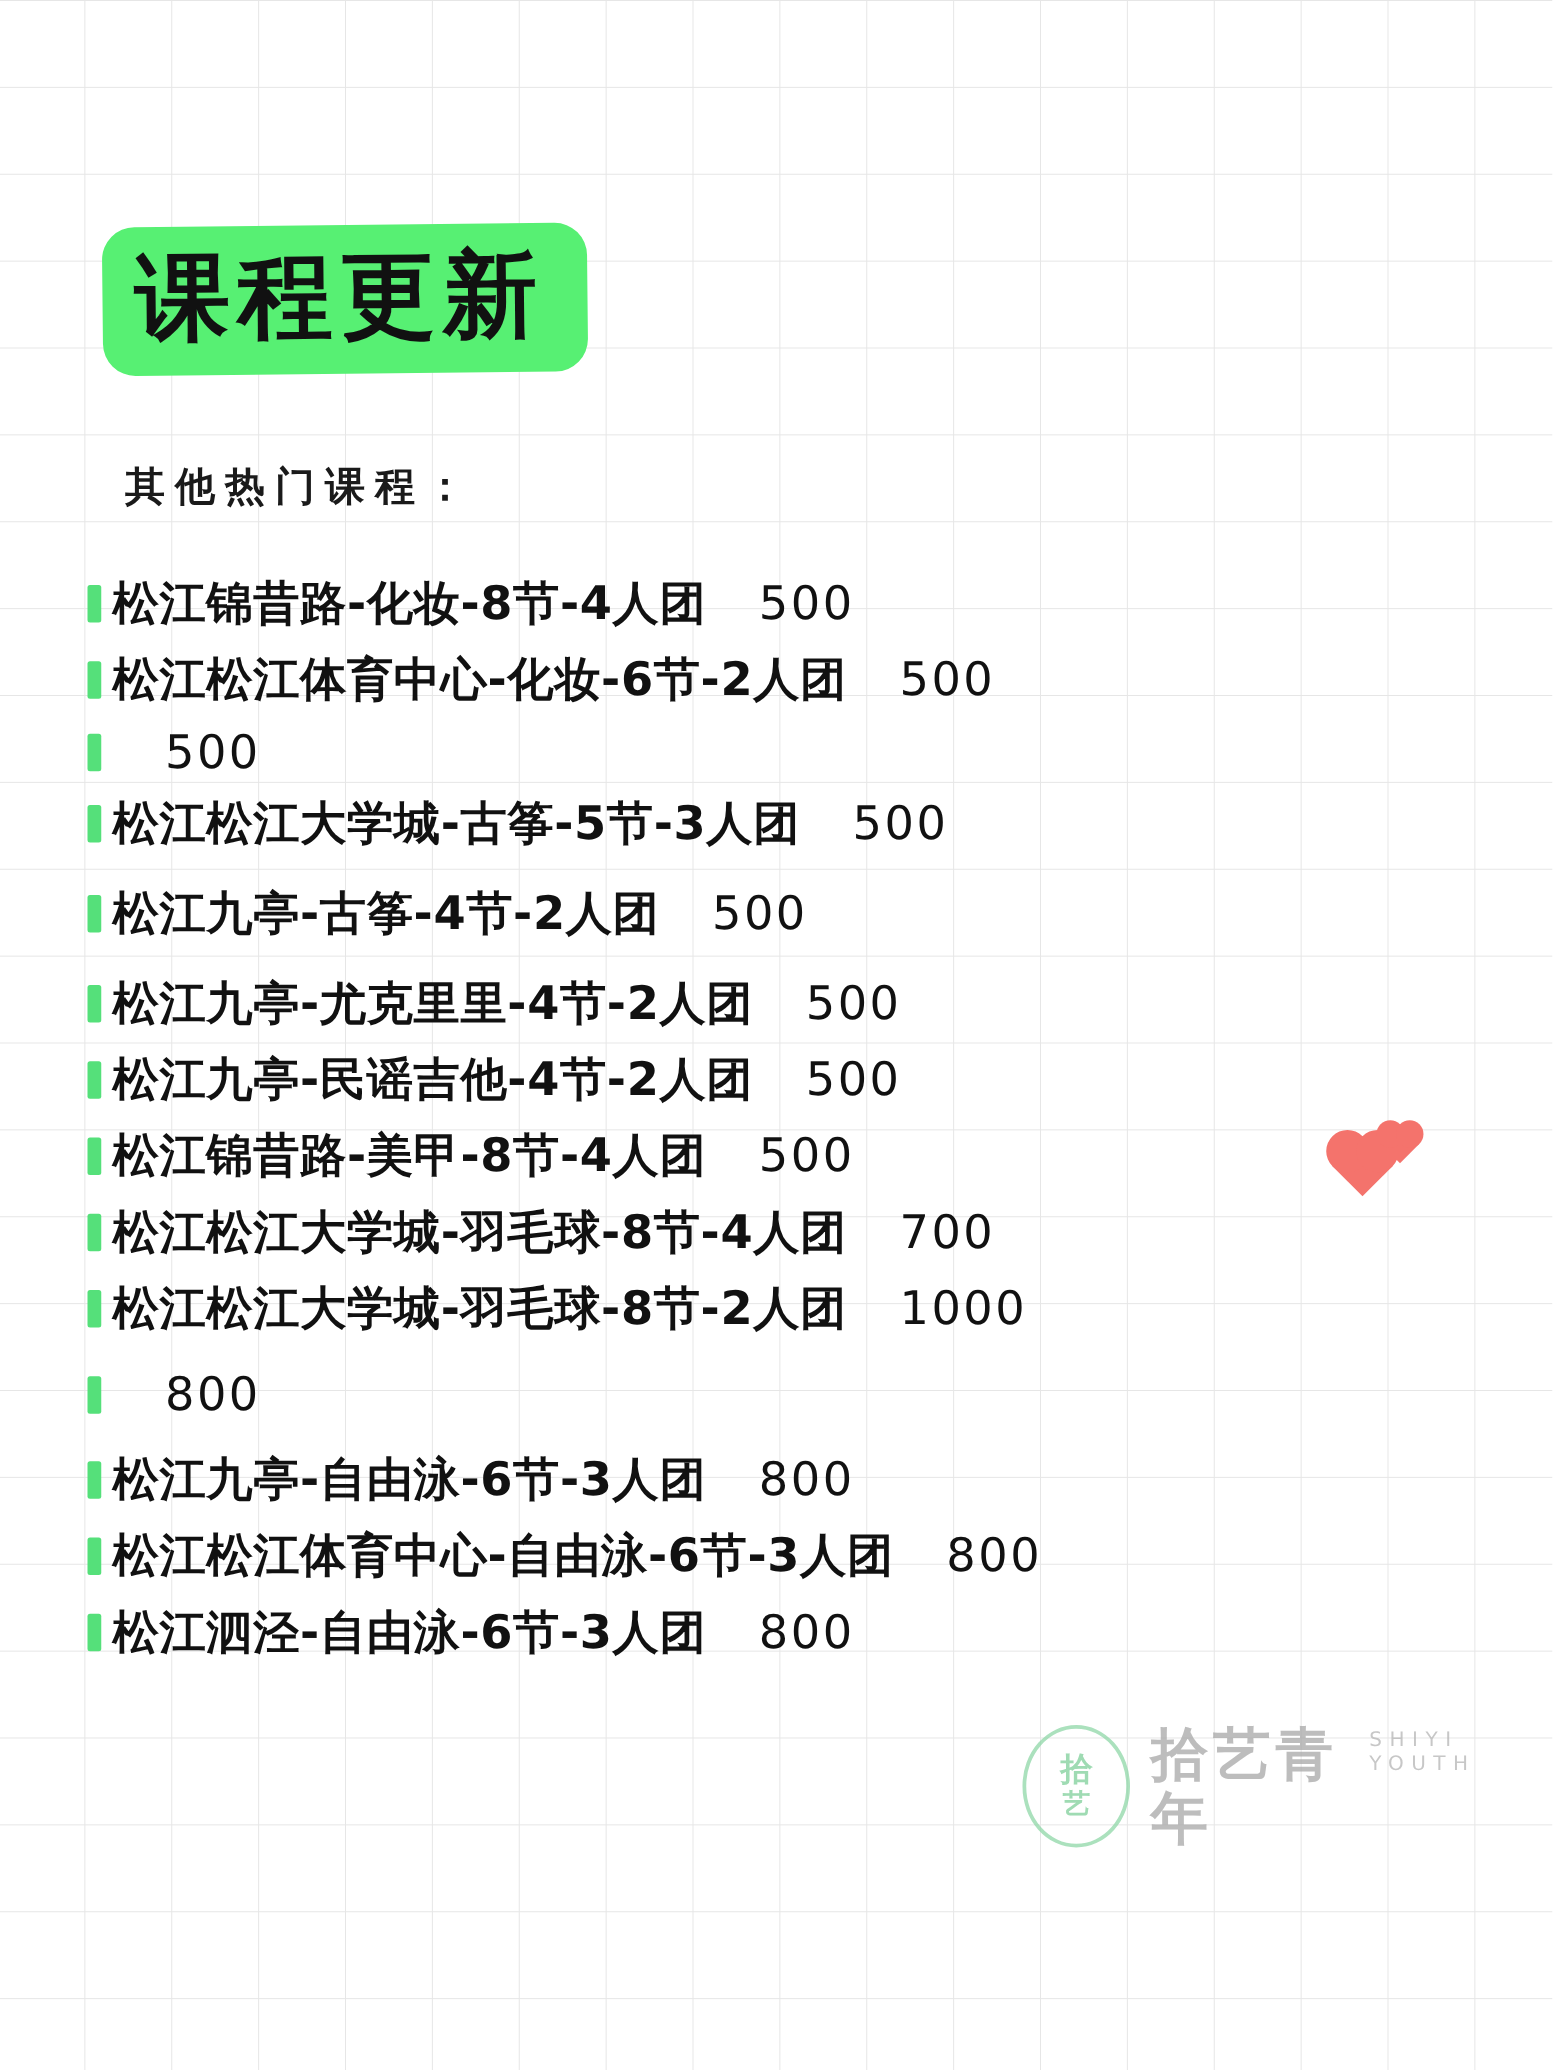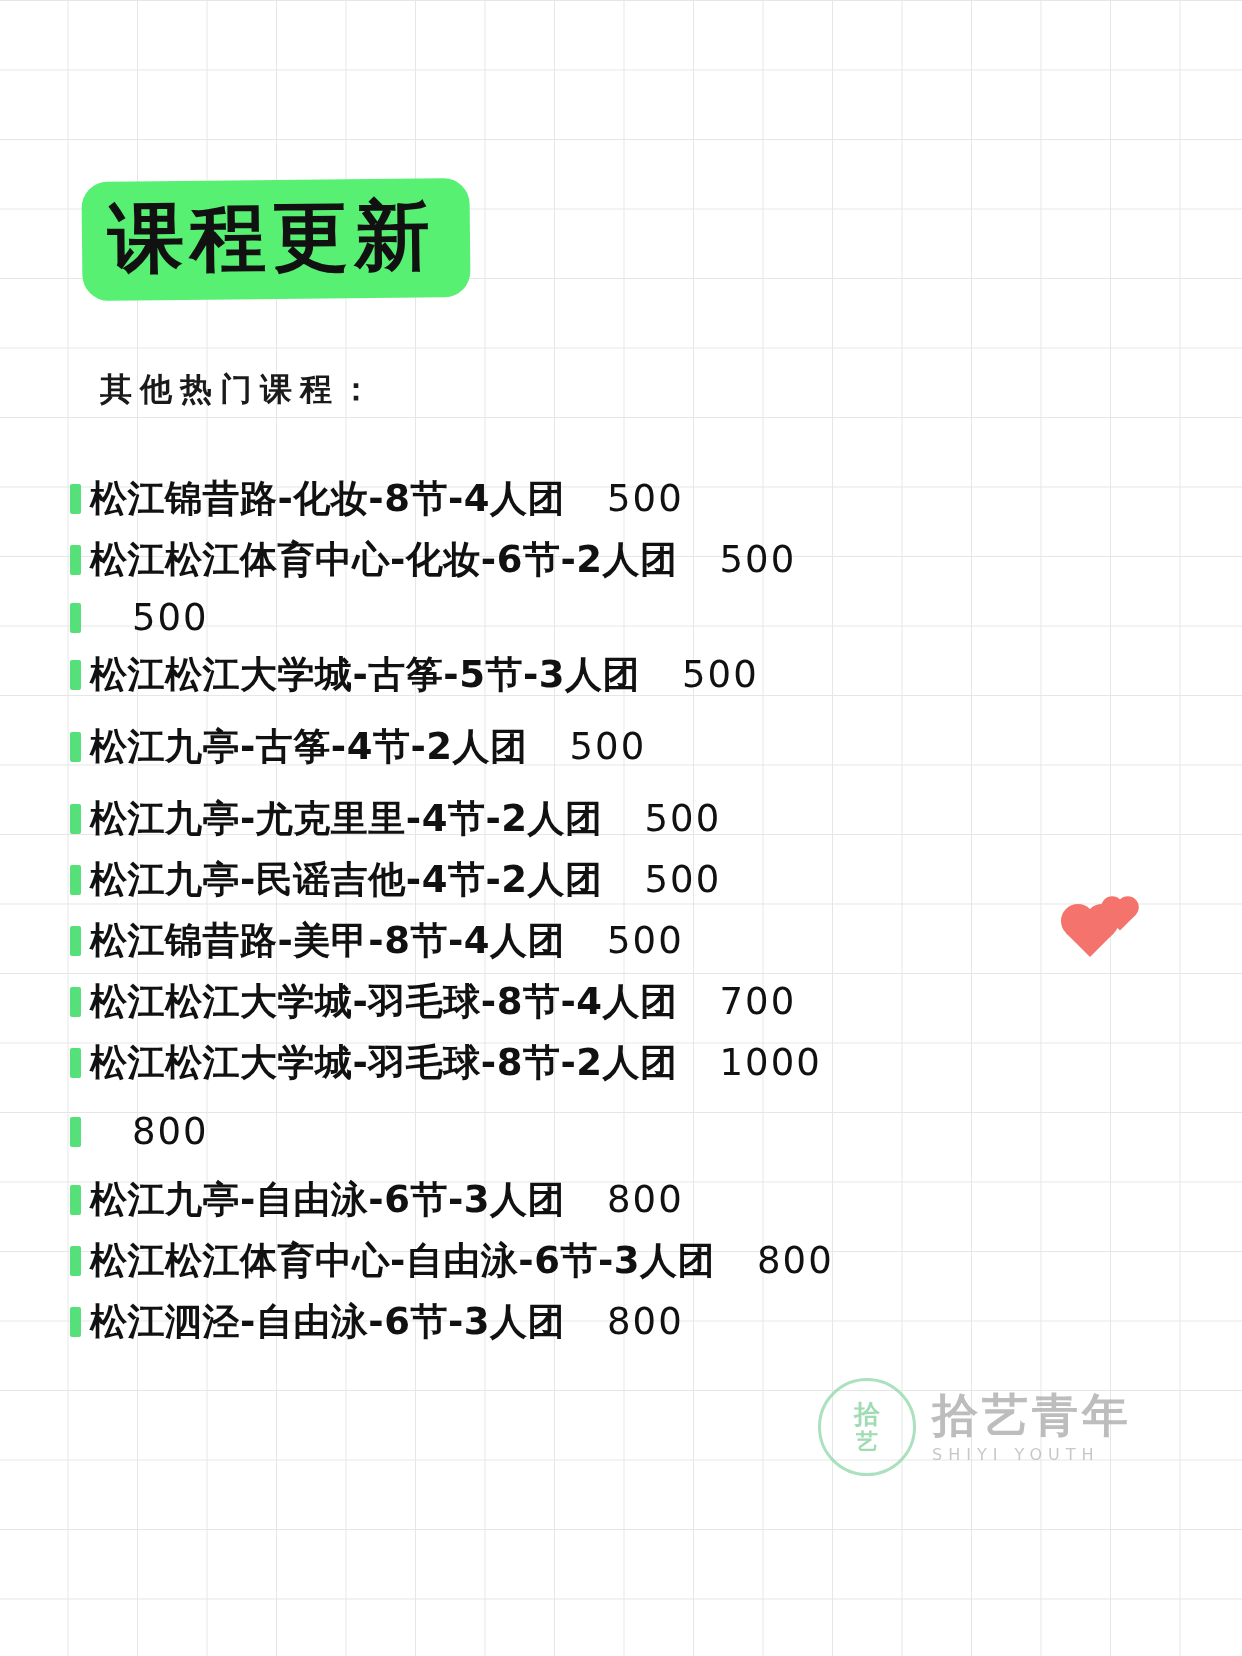--- a/index.html
+++ b/index.html
@@ -65,21 +65,21 @@
     font-weight: bold;
     letter-spacing: 8px;
     color: #1a1a1a;
     white-space: nowrap;
   }
 
   
   #course-list {
     position: absolute;
     left: 70px;
-    top: 474px;
+    top: 458px;
     width: 1060px;
   }
   .course-row {
     display: flex;
     align-items: baseline;
     margin-bottom: 11px;
     white-space: nowrap;
   }
   .bullet {
     width: 11px;
@@ -164,21 +164,21 @@
     flex-direction: column;
     color: #7fcf9a;
     font-size: 26px;
     font-weight: bold;
     line-height: 1;
   }
   #wm-logo .l2 { font-size: 22px; margin-top: 4px; }
   #wm-text {
     margin-left: 16px;
     display: flex;
-    flex-direction: column;
+    flex-direction: row;
   }
   #wm-cn {
     font-size: 46px;
     font-weight: bold;
     color: #a8a8a8;
     letter-spacing: 4px;
     line-height: 1.1;
   }
   #wm-en {
     font-size: 16px;

